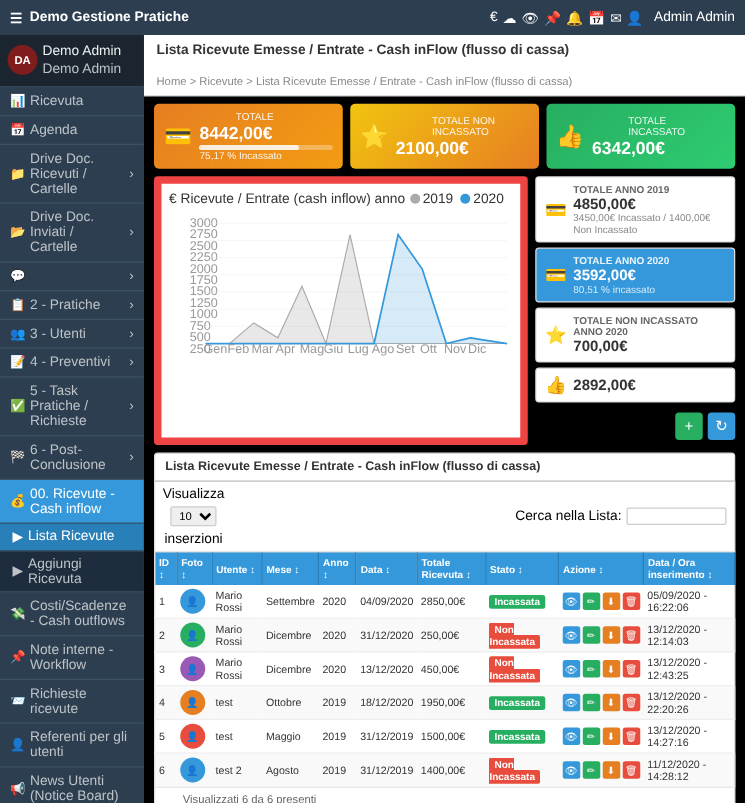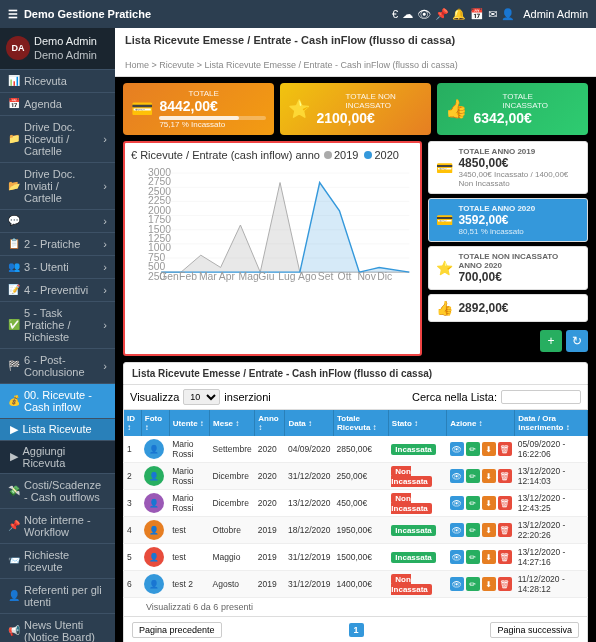--- a/index.html
+++ b/index.html
@@ -40,21 +40,21 @@
     .stat-card.yellow { background: linear-gradient(135deg, #f1c40f, #e67e22); }
     .stat-card.green { background: linear-gradient(135deg, #27ae60, #2ecc71); }
     .stat-icon { font-size: 18px; }
     .stat-info { flex: 1; }
     .stat-label { font-size: 8px; opacity: 0.9; text-transform: uppercase; margin-left: 29px; }
     .stat-value { font-size: 14px; font-weight: bold; }
     .stat-sub { font-size: 8px; opacity: 0.9; }
     
     
     .chart-section { display: flex; gap: 6px; padding: 0 8px; }
-    .chart-container { flex: 1; background: white; border: 2px solid #ef4444; border-radius: 3px; padding: 6px; }
+    .chart-container { flex: 1; background: white; border: 6px solid #ef4444; border-radius: 3px; padding: 6px; }
     .chart-header { display: flex; align-items: center; gap: 4px; margin-bottom: 4px; font-size: 9px; color: #333; }
     .chart-legend { display: flex; gap: 6px; font-size: 8px; }
     .legend-item { display: flex; align-items: center; gap: 2px; }
     .legend-dot { width: 8px; height: 8px; border-radius: 50%; }
     
     
     .right-stats { width: 160px; display: flex; flex-direction: column; gap: 4px; }
     .right-stat-card { background: white; border: 1px solid #ddd; border-radius: 3px; padding: 5px 7px; display: flex; align-items: center; gap: 5px; }
     .right-stat-card.blue-bg { background: #3498db; color: white; }
     .right-stat-icon { font-size: 14px; }
@@ -62,21 +62,21 @@
     .right-stat-label { font-size: 8px; color: #666; font-weight: bold; }
     .right-stat-card.blue-bg .right-stat-label { color: rgba(255,255,255,0.9); }
     .right-stat-value { font-size: 12px; font-weight: bold; color: #333; }
     .right-stat-card.blue-bg .right-stat-value { color: white; }
     .right-stat-sub { font-size: 8px; color: #888; }
     .right-stat-card.blue-bg .right-stat-sub { color: rgba(255,255,255,0.8); }
     
     
     .table-section { padding: 6px 8px; }
     .table-header { background: white; border: 1px solid #ddd; border-radius: 3px 3px 0 0; padding: 5px 8px; display: flex; align-items: center; justify-content: space-between; }
-    .show-entries { display: flex; align-items: center; gap: 4px; font-size: 9px; }
+    .show-entries { display: flex; align-items: center; gap: 4px; font-size: 9px; flex-direction: column; }
     .show-entries select { padding: 1px 2px; border: 1px solid #ccc; border-radius: 2px; font-size: 9px; }
     .search-box { display: flex; align-items: center; gap: 4px; font-size: 9px; }
     .search-box input { border: 1px solid #ccc; border-radius: 2px; padding: 1px 4px; font-size: 9px; width: 80px; }
     
     table { width: 100%; border-collapse: collapse; background: white; border: 1px solid #ddd; border-top: none; }
     th { background: #3498db; color: white; padding: 4px 3px; font-size: 8px; text-align: left; font-weight: bold; border-right: 1px solid #2980b9; }
     td { padding: 3px 3px; border-bottom: 1px solid #eee; font-size: 8.5px; color: #333; vertical-align: middle; }
     tr:nth-child(even) { background: #f9f9f9; }
     .badge { padding: 1px 4px; border-radius: 2px; font-size: 8px; font-weight: bold; color: white; }
     .badge.green { background: #27ae60; }

